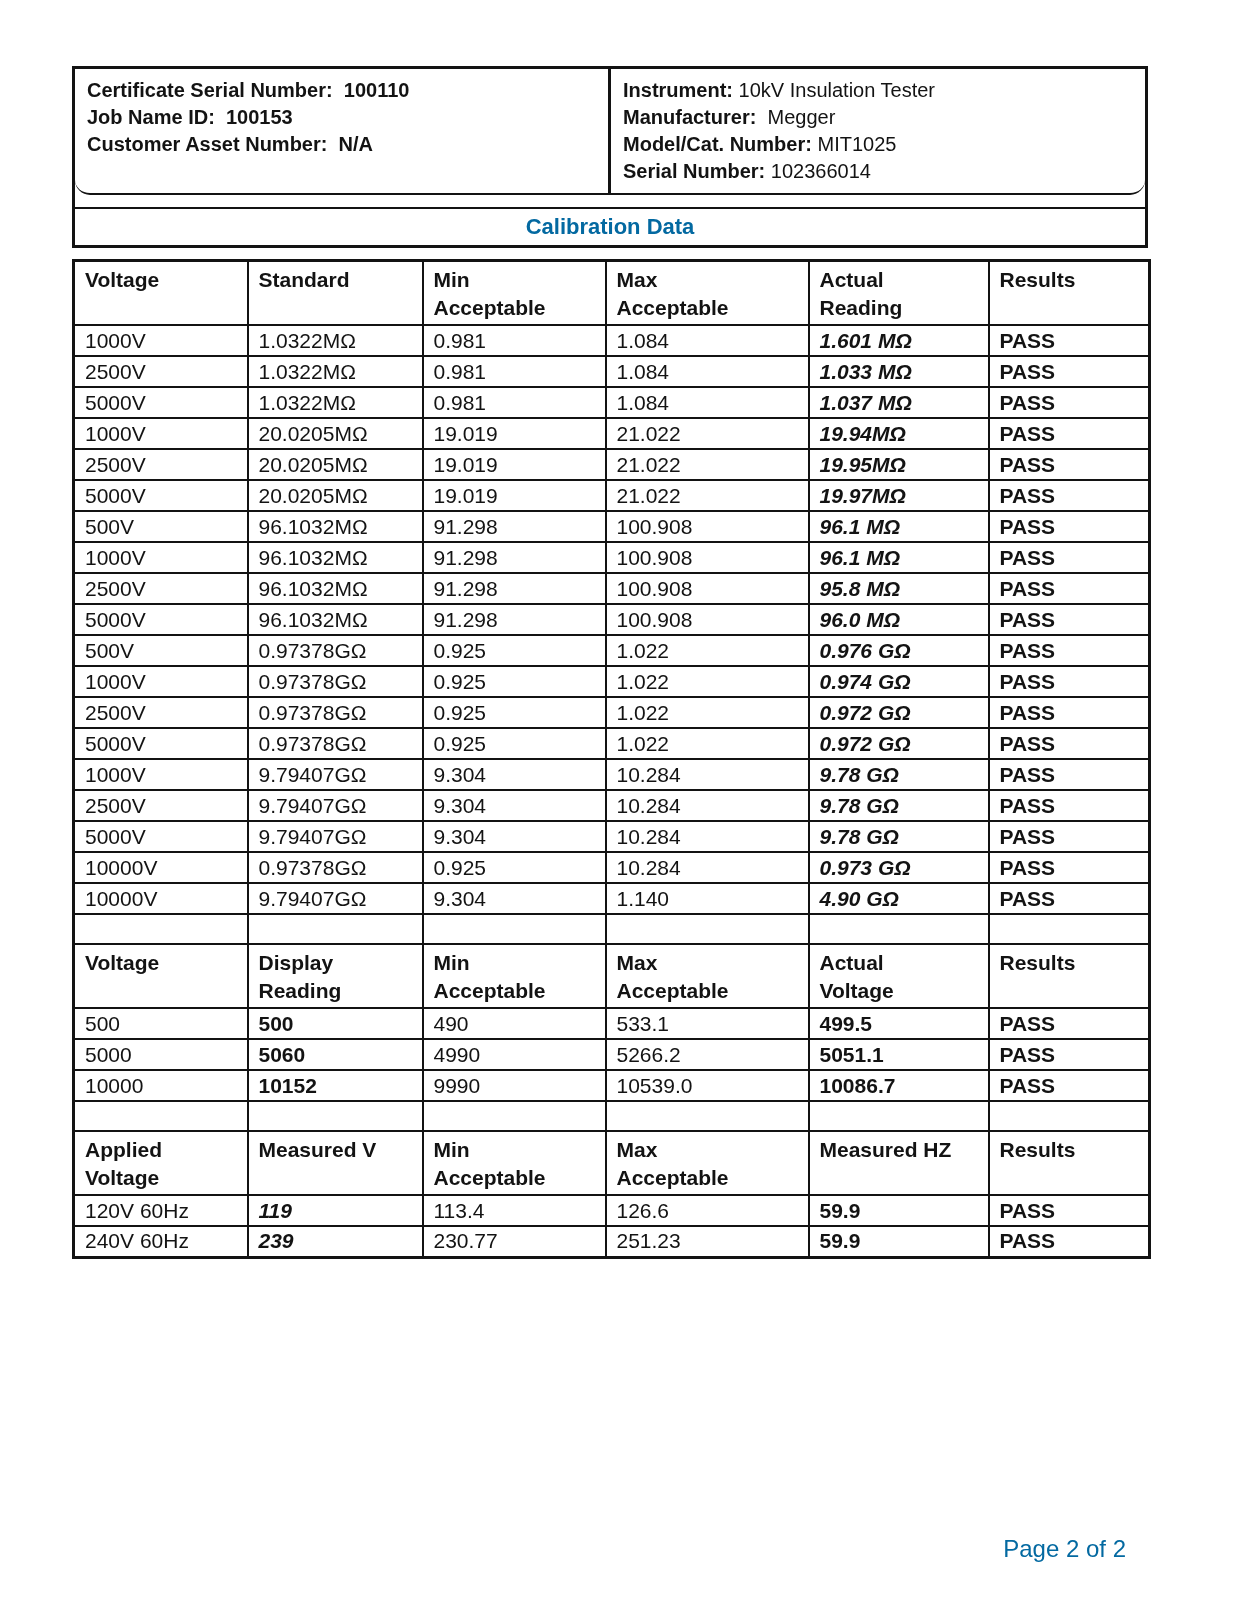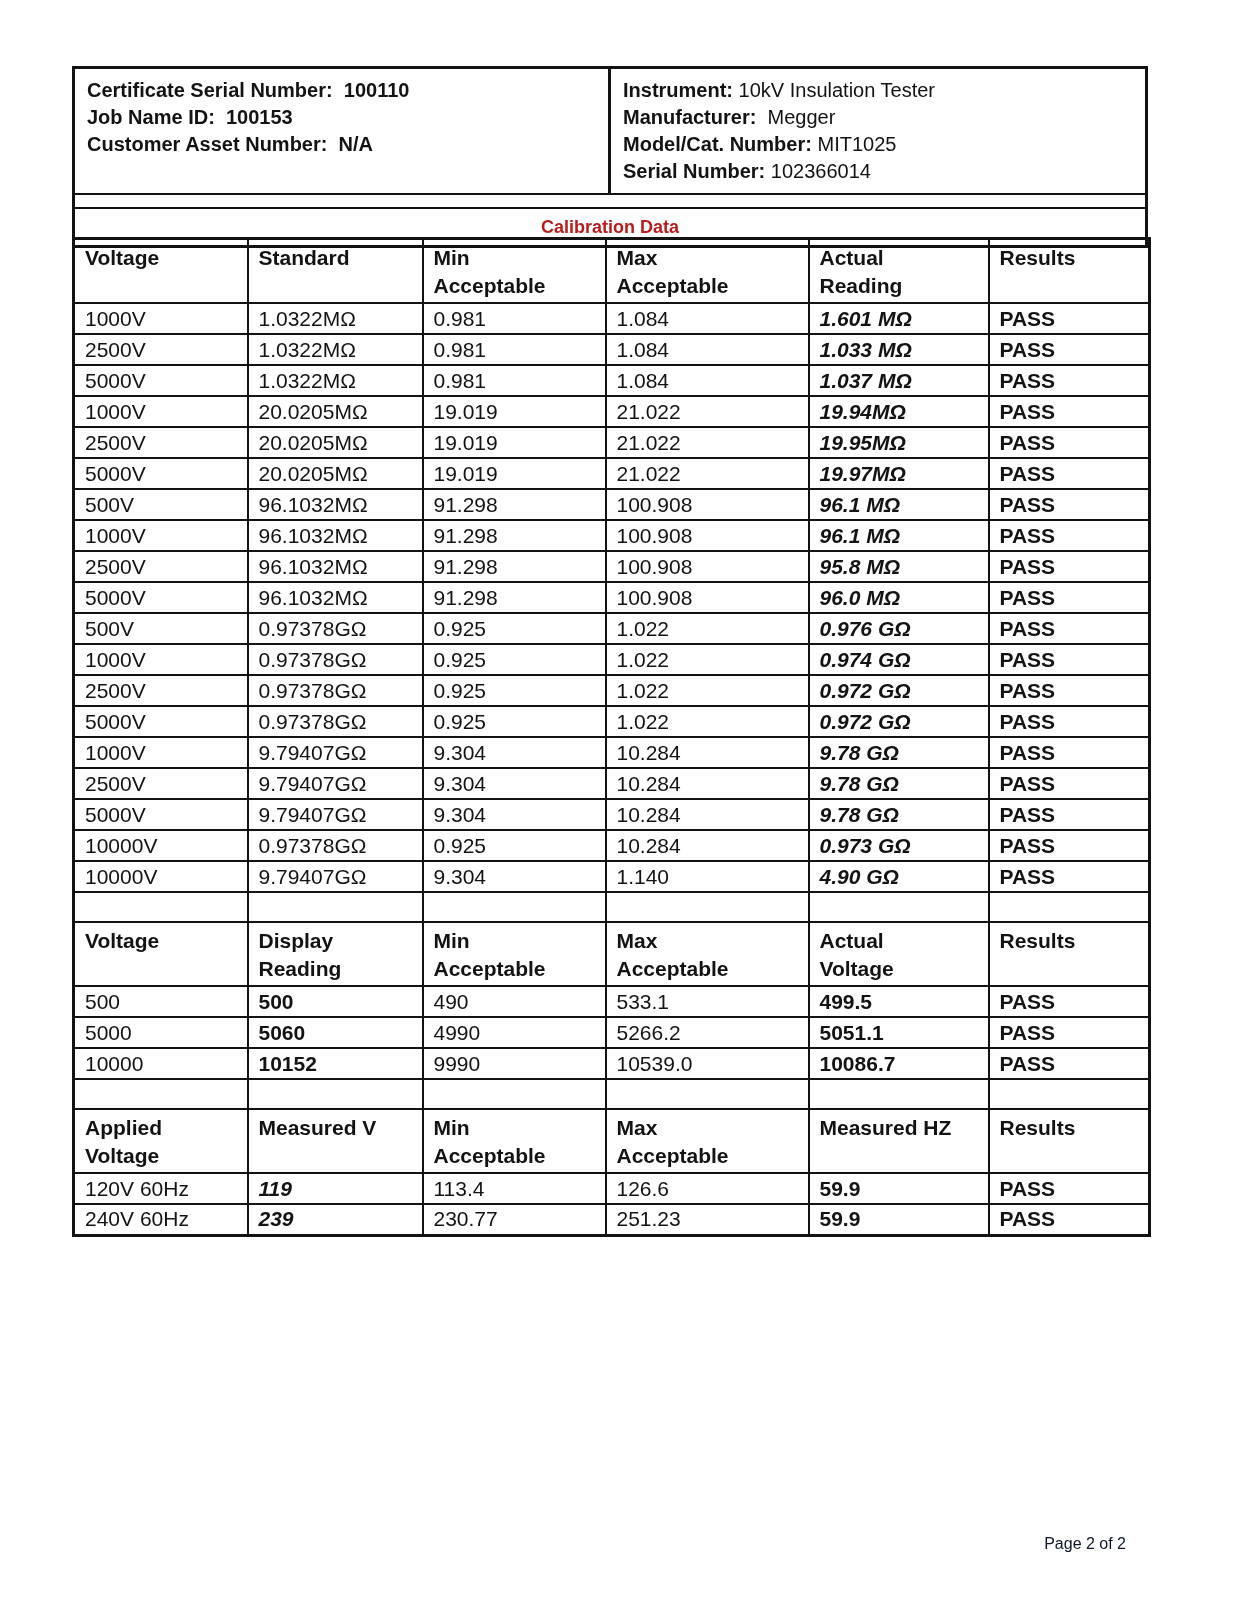--- a/index.html
+++ b/index.html
@@ -16,46 +16,46 @@
 
   
   .header-box {
     position: absolute;
     left: 72px;
     top: 66px;
     width: 1076px;
     border: 3px solid #131313;
     background: #ffffff;
   }
-  .info-row { display: flex; border-bottom: 2px solid #131313; }
+  .info-row { display: flex; border-bottom: 2px solid #131313; border-radius: 15px; }
   .info-left {
     width: 536px;
     padding: 8px 12px 14px 12px;
     border-right: 3px solid #131313;
   }
   .info-right { flex: 1; padding: 8px 12px 8px 12px; }
   .info-line { font-size: 20px; line-height: 27px; white-space: nowrap; }
   .info-line .lbl { font-weight: bold; }
   .info-line .val { font-weight: normal; }
   .info-left .info-line .val { font-weight: bold; }
   .sep-row { height: 14px; border-bottom: 2px solid #131313; }
   .title-row {
     height: 36px;
     line-height: 36px;
     text-align: center;
-    font-size: 18px;
+    font-size: 22px;
     font-weight: bold;
-    color: #b91c1c;
+    color: #0369a1;
   }
 
   
   table.cal-table {
     position: absolute;
     left: 72px;
-    top: 237px;
+    top: 259px;
     width: 1076px;
     border-collapse: collapse;
     border: 3px solid #131313;
     font-size: 21px;
     table-layout: fixed;
   }
   .cal-table td {
     border: 2px solid #131313;
     padding: 2px 10px 2px 10px;
     height: 31px;
@@ -74,22 +74,22 @@
   .cal-table td.actual { font-weight: bold; font-style: italic; }
   .cal-table td.bold { font-weight: bold; }
   .cal-table td.result { font-weight: bold; }
   .cal-table tr.spacer td { height: 30px; }
 
   
   .footer {
     position: absolute;
     right: 110px;
     top: 1535px;
-    font-size: 16px;
-    color: #0f172a;
+    font-size: 24px;
+    color: #0369a1;
   }
 </style>
 </head>
 <body>
 
 <div class="page">
 
   <div class="header-box">
     <div class="info-row">
       <div class="info-left">

